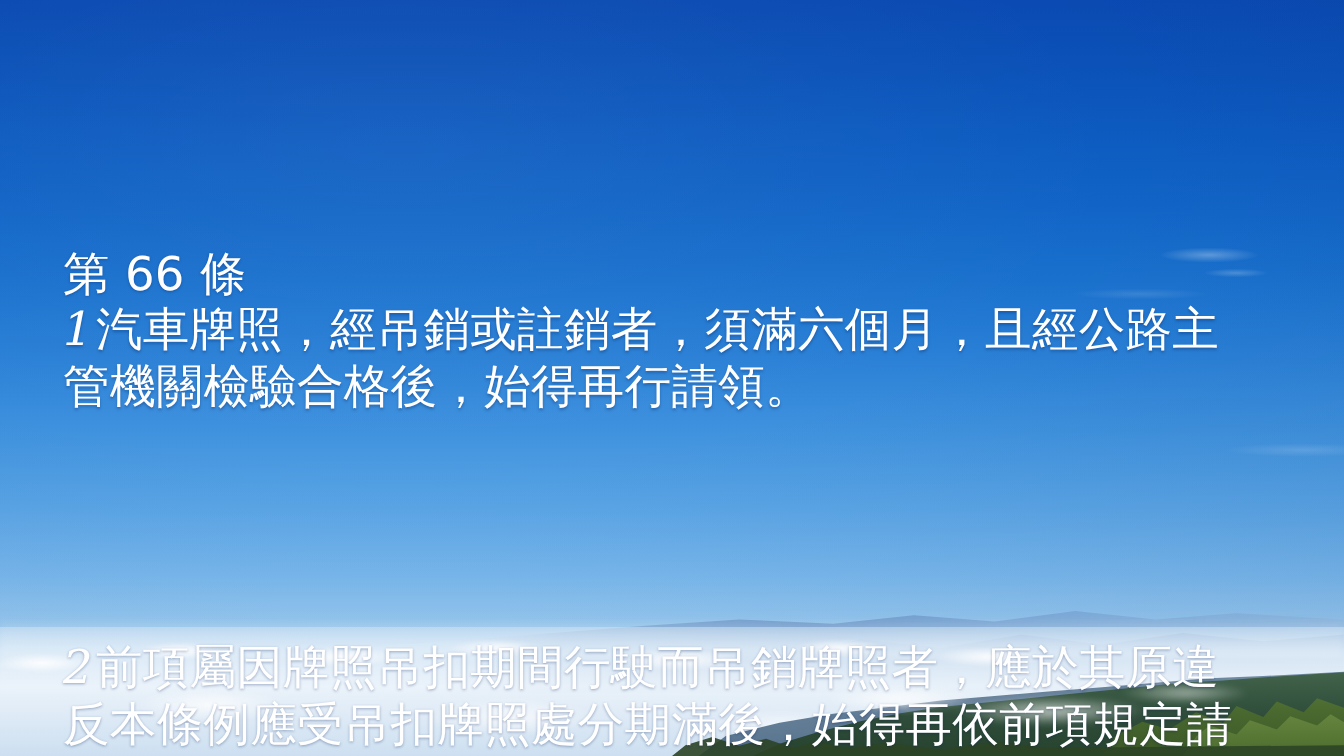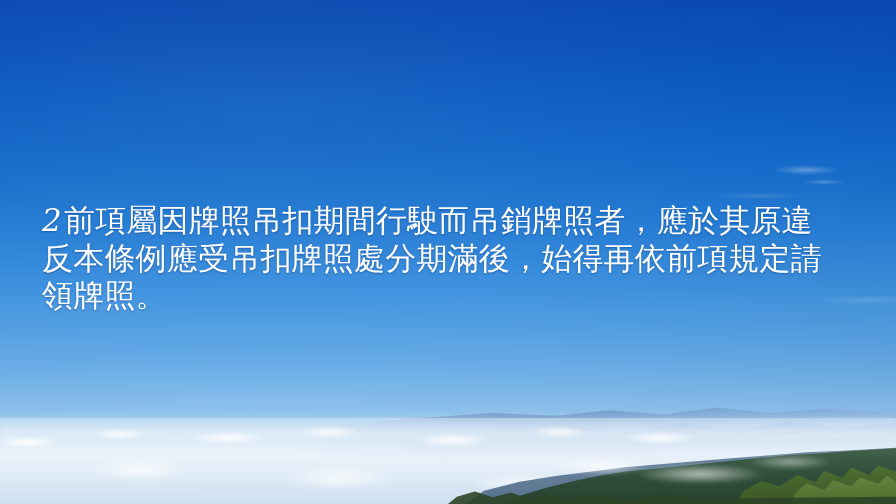--- a/index.html
+++ b/index.html
@@ -196,17 +196,19 @@
   <div class="bg-layer" id="ridge-far"></div>
   <div class="bg-layer" id="ridge-main"></div>
   <div class="bg-layer" id="ridge-mist"></div>
 
   <div class="bg-layer" id="foliage"></div>
   <div class="bg-layer" id="foliage2"></div>
   <div class="bg-layer" id="foliage-left"></div>
 
   <div id="text-block">
 
+    <div class="para"><span class="title-line">第 66 條
+</span><span class="num">1</span><span>汽車牌照，經吊銷或註銷者，須滿六個月，且經公路主管機關檢驗合格後，始得再行請領。</span></div>
 
     <div class="para"><span class="num">2</span><span>前項屬因牌照吊扣期間行駛而吊銷牌照者，應於其原違反本條例應受吊扣牌照處分期滿後，始得再依前項規定請領牌照。</span></div>
 
   </div>
 </div>
 
 </body></html>

